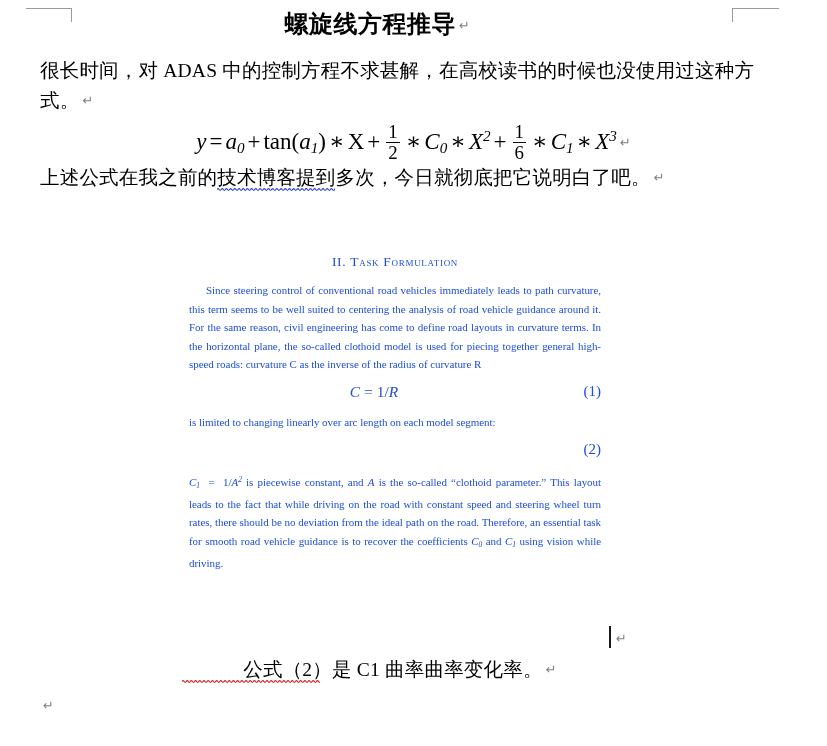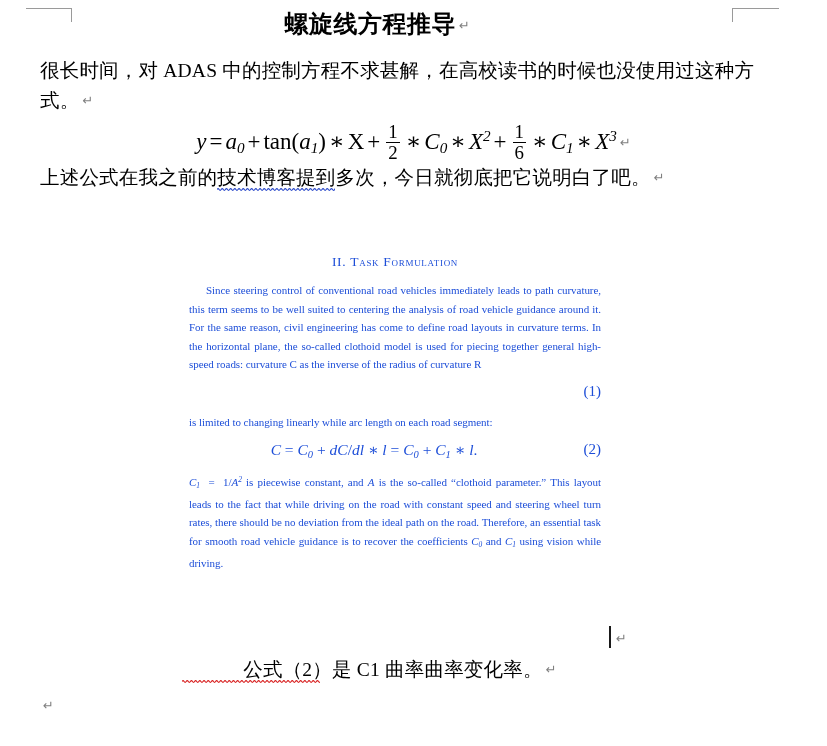--- a/index.html
+++ b/index.html
@@ -221,31 +221,31 @@
 <div id="paper-figure">
 
   <div id="paper-heading"><span class="hnum">II.</span>
     <span>Task Formulation</span></div>
 
   <p class="paper-para indent">
     <span>Since steering control of conventional road vehicles immediately leads to path curvature, this term seems to be well suited to centering the analysis of road vehicle guidance around it. For the same reason, civil engineering has come to define road layouts in curvature terms. In the horizontal plane, the so-called clothoid model is used for piecing together general high-speed roads: curvature C as the inverse of the radius of curvature R</span>
   </p>
 
   <div class="paper-eq">
+    <div class="eq-body">
+      <span class="pm">C</span> = 1/<span class="pm">R</span>
+    </div>
     <div class="eq-num">(1)</div>
   </div>
 
   <p class="paper-para">
-    <span>is limited to changing linearly while arc length on each road segment:</span>
+    <span>is limited to changing linearly over arc length on each model segment:</span>
   </p>
 
   <div class="paper-eq">
-    <div class="eq-body">
-      <span class="pm">C</span> = <span class="pm">C</span><span class="psub">0</span> + <span class="pm">dC</span>/<span class="pm">dl</span> ∗ <span class="pm">l</span> = <span class="pm">C</span><span class="psub">0</span> + <span class="pm">C</span><span class="psub">1</span> ∗ <span class="pm">l</span>.
-    </div>
     <div class="eq-num">(2)</div>
   </div>
 
   <p class="paper-para">
     <span class="pm">C</span><span class="psub">1</span> &nbsp;=&nbsp; 1/<span class="pm">A</span><span class="psup">2</span> is piecewise constant, and <span class="pm">A</span> is the so-called “clothoid parameter.” This layout leads to the fact that while driving on the road with constant speed and steering wheel turn rates, there should be no deviation from the ideal path on the road. Therefore, an essential task for smooth road vehicle guidance is to recover the coefficients <span class="pm">C</span><span class="psub">0</span> and <span class="pm">C</span><span class="psub">1</span> using vision while driving.
   </p>
 </div>
 
 <div id="text-caret"></div>
 <span class="pilcrow" id="caret-pilcrow">↵</span>

